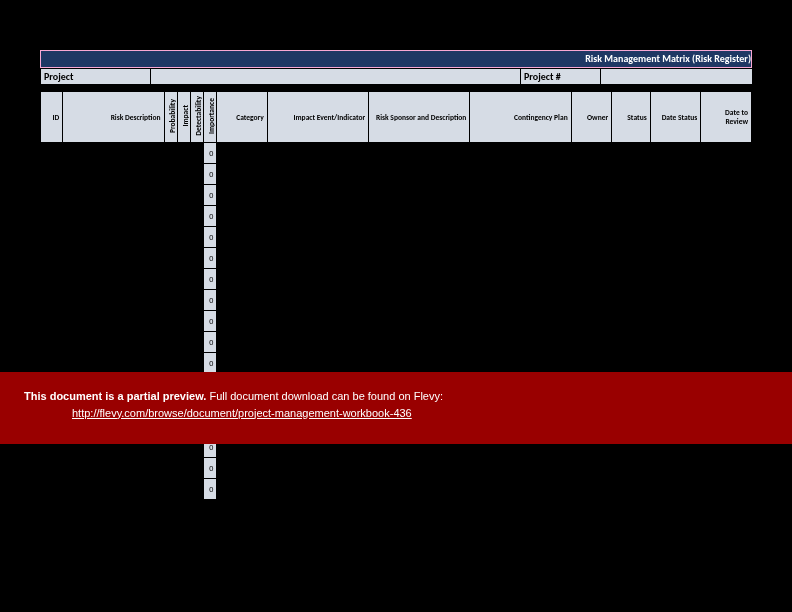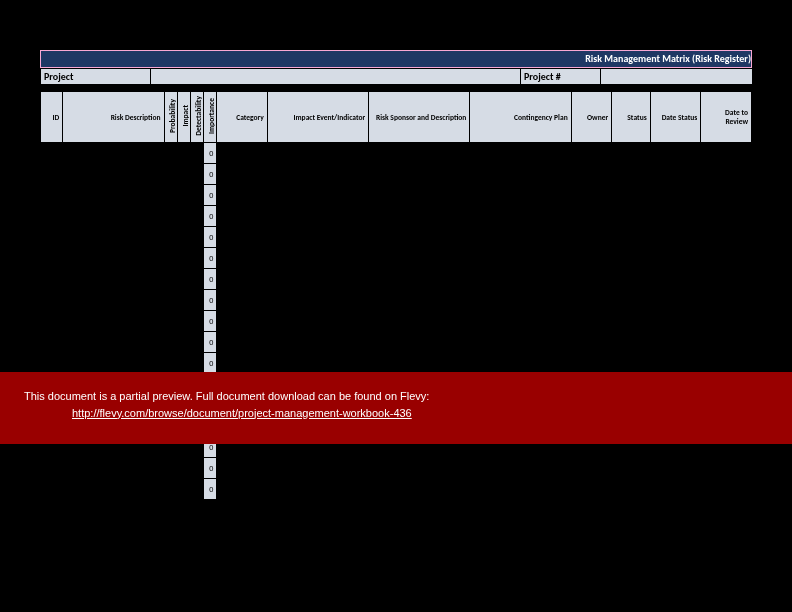--- a/index.html
+++ b/index.html
@@ -103,21 +103,21 @@
     box-sizing: border-box;
     padding: 16px 24px 10px 24px;
     line-height: 1.5;
   }
   .banner a {
     color: #fff;
     text-decoration: underline;
     margin-left: 48px;
   }
   .banner .bold {
-    font-weight: normal;
+    font-weight: bold;
     margin-top: 30px;
   }
 </style>
 </head>
 <body>
 
 <div class="sheet">
 
   <div class="title-row">Risk Management Matrix (Risk Register)</div>
 

